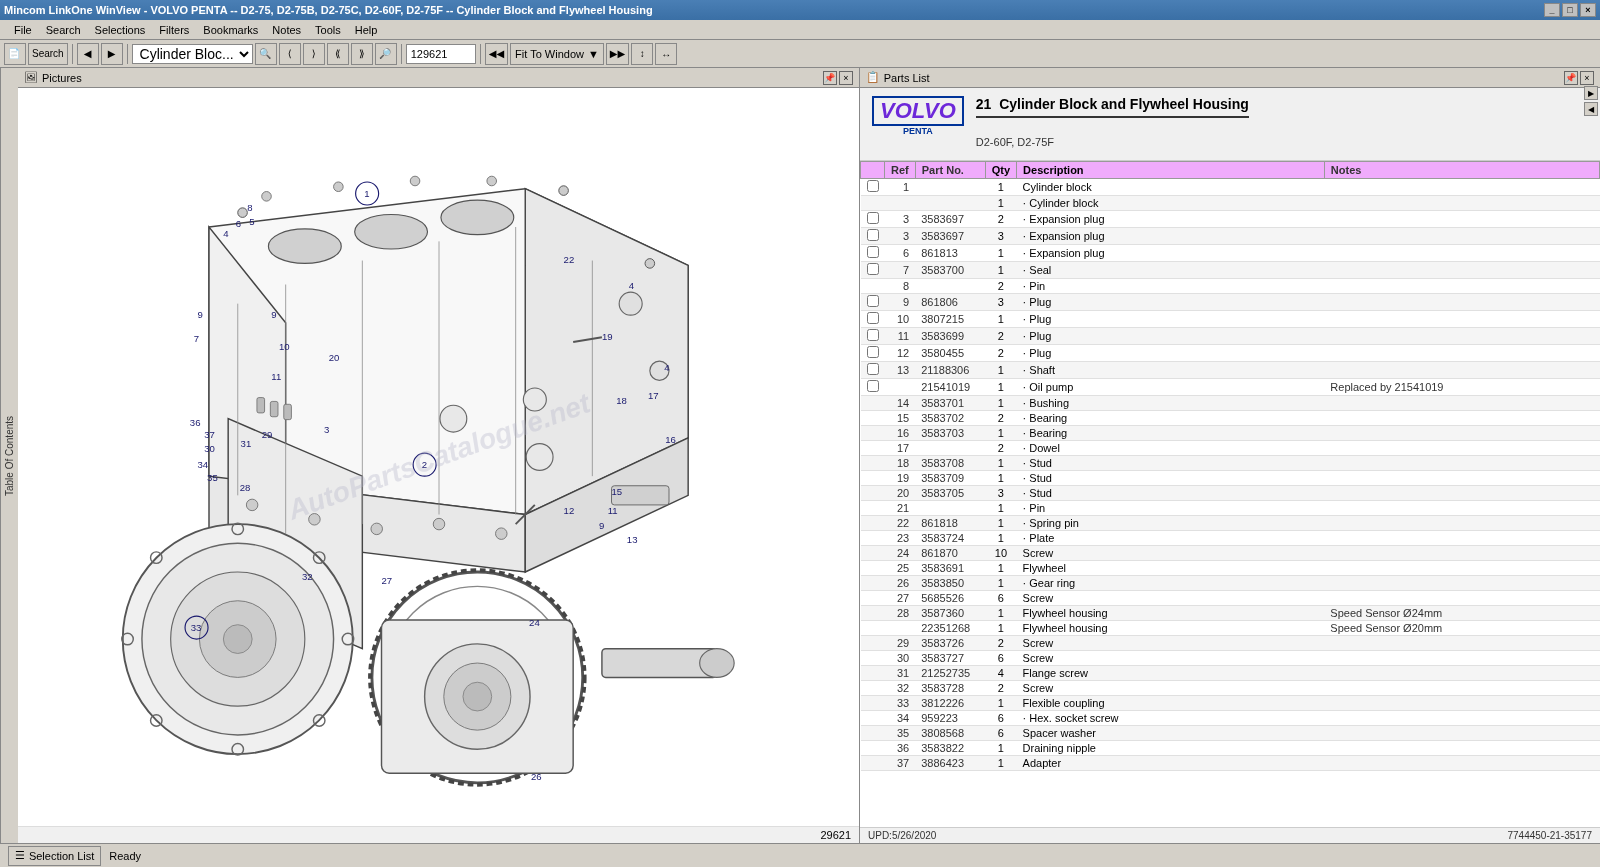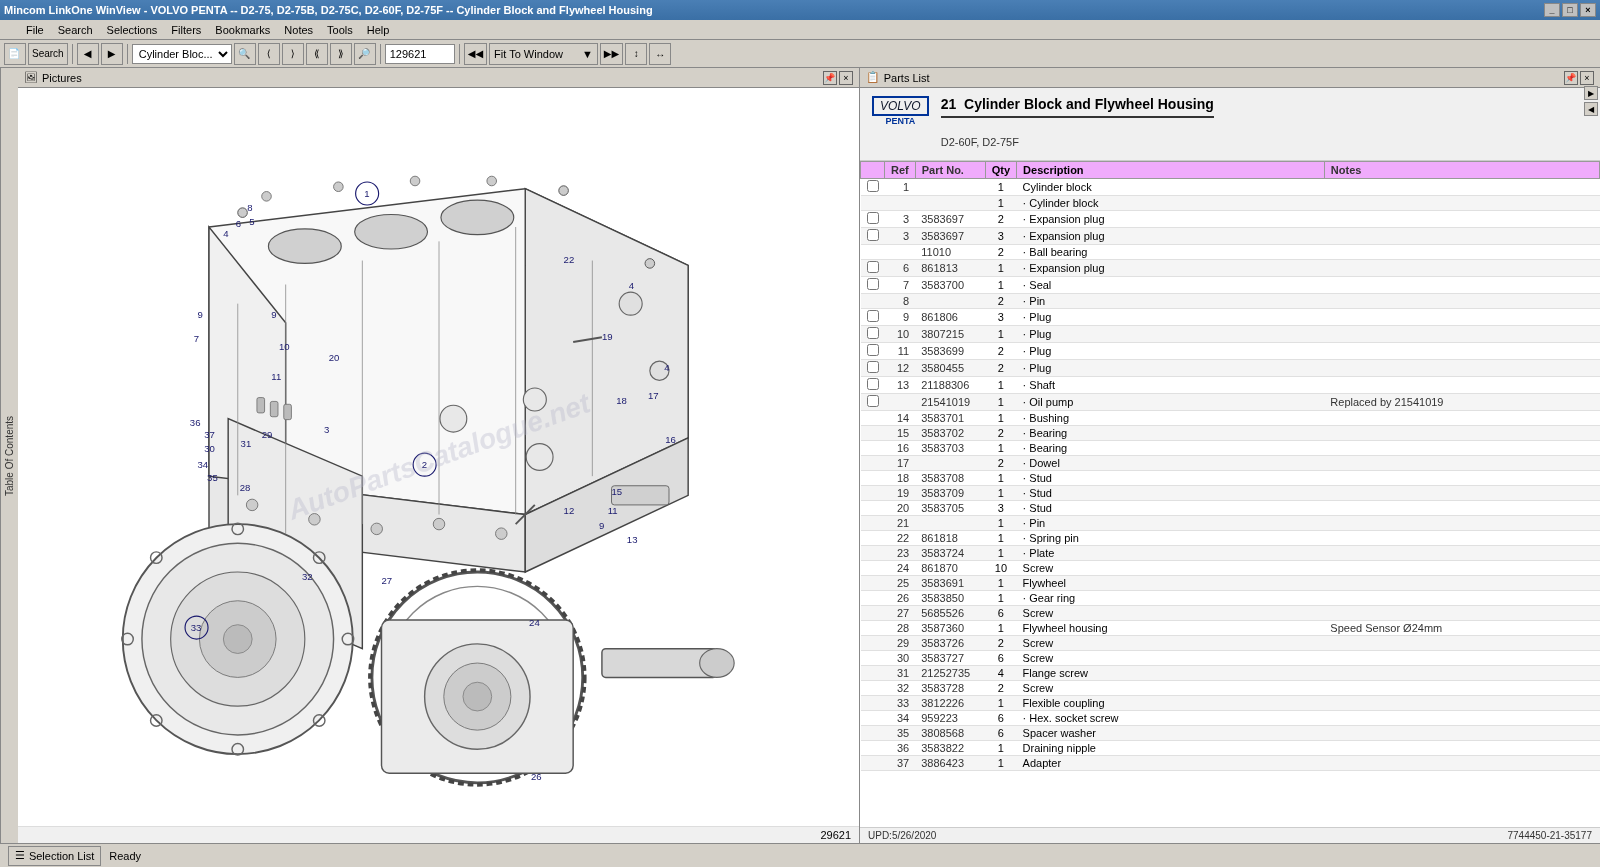--- a/index.html
+++ b/index.html
@@ -27,21 +27,21 @@
       cursor: pointer;
       color: black;
     }
     
     
     .menu-bar {
       background: #d4d0c8;
       height: 20px;
       display: flex;
       align-items: center;
-      padding: 0 20px;
+      padding: 0 8px;
       border-bottom: 1px solid #888;
       gap: 2px;
     }
     .menu-item {
       padding: 1px 6px;
       font-size: 11px;
       cursor: pointer;
       color: black;
     }
     
@@ -63,37 +63,38 @@
       cursor: pointer;
       display: flex; align-items: center; justify-content: center;
       font-size: 10px;
       padding: 0 3px;
     }
     .toolbar-separator { width: 1px; height: 20px; background: #888; margin: 0 2px; }
     .toolbar-select {
       height: 20px;
       border: 1px solid #888;
       background: white;
-      font-size: 11px;
+      font-size: 14px;
       padding: 0 2px;
+      text-align: right;
     }
     .toolbar-input {
       height: 20px;
       border: 1px solid #888;
       background: white;
       font-size: 11px;
       padding: 0 4px;
       width: 70px;
     }
     .fit-window-btn {
       height: 22px;
       background: #d4d0c8;
       border: 1px solid #888;
       cursor: pointer;
-      display: flex; align-items: center; gap: 19px;
+      display: flex; align-items: center; gap: 4px;
       padding: 0 4px;
       font-size: 11px;
     }
     
     
     .main-area {
       display: flex;
       height: calc(867px - 20px - 20px - 28px - 24px);
     }
     
@@ -152,23 +153,23 @@
       background: white;
     }
     
     .parts-header {
       background: #f0f0f0;
       padding: 8px 12px;
       border-bottom: 1px solid #ccc;
     }
     .volvo-logo-area { display: flex; align-items: flex-start; gap: 12px; margin-bottom: 4px; }
     .volvo-logo {
-      font-size: 12px;
-      font-weight: normal;
-      color: #0f172a;
+      font-size: 22px;
+      font-weight: bold;
+      color: #6d28d9;
       font-style: italic;
       border: 2px solid #003399;
       padding: 2px 6px;
       line-height: 1;
     }
     .volvo-penta-sub { font-size: 9px; color: #003399; font-weight: bold; }
     .parts-title-section { }
     .parts-chapter { font-size: 14px; font-weight: bold; color: #000; }
     .parts-subtitle { font-size: 11px; color: #333; margin-top: 18px; }
     
@@ -556,28 +557,20 @@
             </tr>
             <tr>
               <td class="checkbox-cell"><input type="checkbox" style=""></td>
               <td class="ref-cell">3</td>
               <td class="partno-cell">3583697</td>
               <td class="qty-cell">3</td>
               <td class="desc-cell">· Expansion plug</td>
               <td class="notes-cell"></td>
             </tr>
             <tr>
-              <td class="checkbox-cell"></td>
-              <td class="ref-cell"></td>
-              <td class="partno-cell">11010</td>
-              <td class="qty-cell">2</td>
-              <td class="desc-cell">· Ball bearing</td>
-              <td class="notes-cell"></td>
-            </tr>
-            <tr>
               <td class="checkbox-cell"><input type="checkbox" style=""></td>
               <td class="ref-cell">6</td>
               <td class="partno-cell">861813</td>
               <td class="qty-cell">1</td>
               <td class="desc-cell">· Expansion plug</td>
               <td class="notes-cell"></td>
             </tr>
             <tr>
               <td class="checkbox-cell"><input type="checkbox" style=""></td>
               <td class="ref-cell">7</td>
@@ -754,20 +747,28 @@
               <td class="desc-cell">Screw</td>
               <td class="notes-cell"></td>
             </tr>
             <tr>
               <td class="checkbox-cell"></td>
               <td class="ref-cell">28</td>
               <td class="partno-cell">3587360</td>
               <td class="qty-cell">1</td>
               <td class="desc-cell">Flywheel housing</td>
               <td class="notes-cell">Speed Sensor Ø24mm</td>
+            </tr>
+            <tr>
+              <td class="checkbox-cell"></td>
+              <td class="ref-cell"></td>
+              <td class="partno-cell">22351268</td>
+              <td class="qty-cell">1</td>
+              <td class="desc-cell">Flywheel housing</td>
+              <td class="notes-cell">Speed Sensor Ø20mm</td>
             </tr>
             <tr>
               <td class="checkbox-cell"></td>
               <td class="ref-cell">29</td>
               <td class="partno-cell">3583726</td>
               <td class="qty-cell">2</td>
               <td class="desc-cell">Screw</td>
               <td class="notes-cell"></td>
             </tr>
             <tr>

